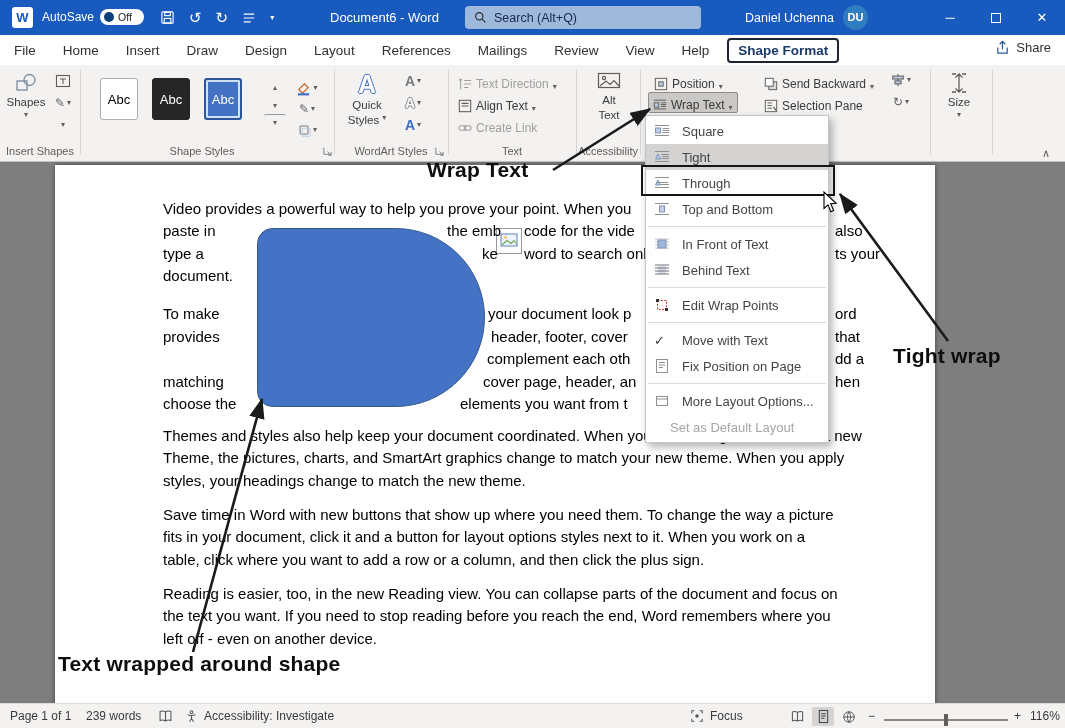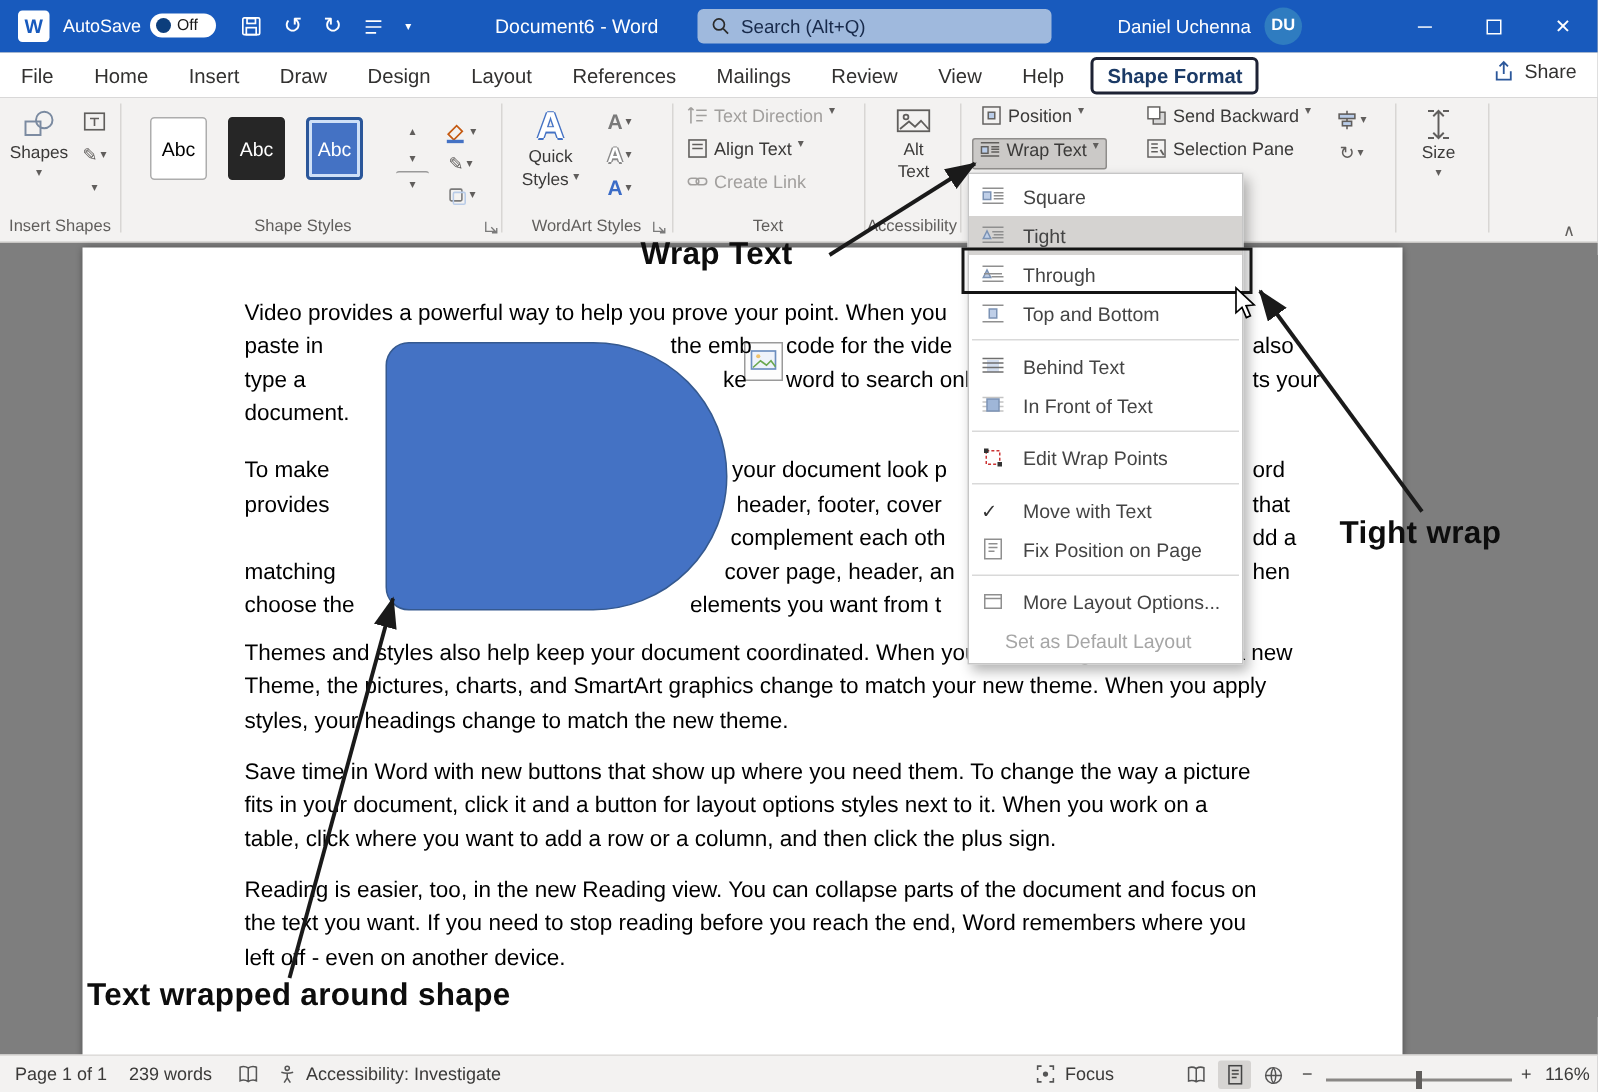--- a/index.html
+++ b/index.html
@@ -29,21 +29,21 @@
   .tab{font-size:13.5px;color:#323130;white-space:nowrap}
   .tab.active{color:#1b3a66;border:2px solid #1e2335;border-radius:4px;padding:3px 9px;margin:-3px -9px;font-weight:bold}
   .sharebtn{position:absolute;right:14px;top:40px;display:flex;align-items:center;gap:6px;font-size:13px;color:#323130}
 
   
   .ribbon{position:absolute;left:0;top:65px;width:1065px;height:97px;background:#f3f2f1;border-bottom:1px solid #c8c6c4}
   .vsep{position:absolute;top:4px;height:86px;width:1px;background:#d8d6d4}
   .glabel{position:absolute;top:80px;font-size:11px;color:#605e5c;text-align:center}
   .bigbtn{position:absolute;top:3px;height:74px;display:flex;flex-direction:column;align-items:center;justify-content:flex-start;gap:2px;padding-top:4px;border-radius:2px}
   .bigbtn .blabel{font-size:11.5px;color:#3b3a39;line-height:1.15;text-align:center}
-  .rbtn{position:absolute;display:flex;align-items:flex-start;gap:4px;height:21px;padding:0 4px;font-size:12px;color:#3b3a39;white-space:nowrap;border-radius:2px}
+  .rbtn{position:absolute;display:flex;align-items:flex-end;gap:4px;height:21px;padding:0 4px;font-size:12px;color:#3b3a39;white-space:nowrap;border-radius:2px}
   .rbtn.dim{color:#a19f9d}
   .rbtn.pressed{background:#cbc9c7;border:1px solid #8f8d8b}
   .chev{font-size:8px;color:#605e5c;line-height:1}
   .chev.w{color:#fff}
   .preset{position:absolute;top:13px;width:38px;height:42px;border:1px solid #adadad;border-radius:3px;background:#fff;color:#000;font-size:13px;display:flex;align-items:center;justify-content:center}
   .preset.dark{background:#262626;color:#fff;border-color:#262626}
   .preset.blue{background:#4472c4;color:#fff;border:2px solid #2b579a;box-shadow:0 0 0 2px #cfe0f7 inset}
   .mini{position:absolute;width:22px;height:20px;display:flex;align-items:center;justify-content:center;gap:2px;border-radius:2px}
   .launcher{position:absolute;top:81px;width:12px;height:12px}
   .collapse{position:absolute;left:1042px;top:82px;font-size:11px;color:#605e5c}
@@ -422,34 +422,34 @@
           <rect x="5.5" y="5" width="5" height="6" fill="#bfcfe8" stroke="#7c93b5"></rect>
           <path d="M1 2.5h14M1 13.5h14"></path>
         </svg>
       </span>
     <span>Top and Bottom</span>
   </div>
   <div class="msep"></div>
   <div class="mi">
     <span class="mico">
         <svg width="16" height="16" viewBox="0 0 16 16" fill="none">
+          <path d="M1 3h14M1 6h14M1 9h14M1 12h14" stroke="#c4c4c4"></path>
+          <rect x="4" y="4" width="8" height="8" fill="#9fb6d8" stroke="#7c93b5"></rect>
+        </svg>
+      </span>
+    <span>In Front of Text</span>
+  </div>
+  <div class="mi">
+    <span class="mico">
+        <svg width="16" height="16" viewBox="0 0 16 16" fill="none">
           <rect x="4" y="4" width="8" height="8" fill="#d5dff0"></rect>
           <path d="M1 3h14M1 6h14M1 9h14M1 12h14" stroke="#6f6f6f"></path>
         </svg>
       </span>
     <span>Behind Text</span>
-  </div>
-  <div class="mi">
-    <span class="mico">
-        <svg width="16" height="16" viewBox="0 0 16 16" fill="none">
-          <path d="M1 3h14M1 6h14M1 9h14M1 12h14" stroke="#c4c4c4"></path>
-          <rect x="4" y="4" width="8" height="8" fill="#9fb6d8" stroke="#7c93b5"></rect>
-        </svg>
-      </span>
-    <span>In Front of Text</span>
   </div>
   <div class="msep"></div>
   <div class="mi">
     <span class="mico">
         <svg width="16" height="16" viewBox="0 0 16 16" fill="none">
           <rect x="3.5" y="3.5" width="9" height="9" stroke="#c33" stroke-dasharray="2 1.4"></rect>
           <rect x="2" y="2" width="3" height="3" fill="#333"></rect>
           <rect x="11" y="11" width="3" height="3" fill="#333"></rect>
         </svg>
       </span>

